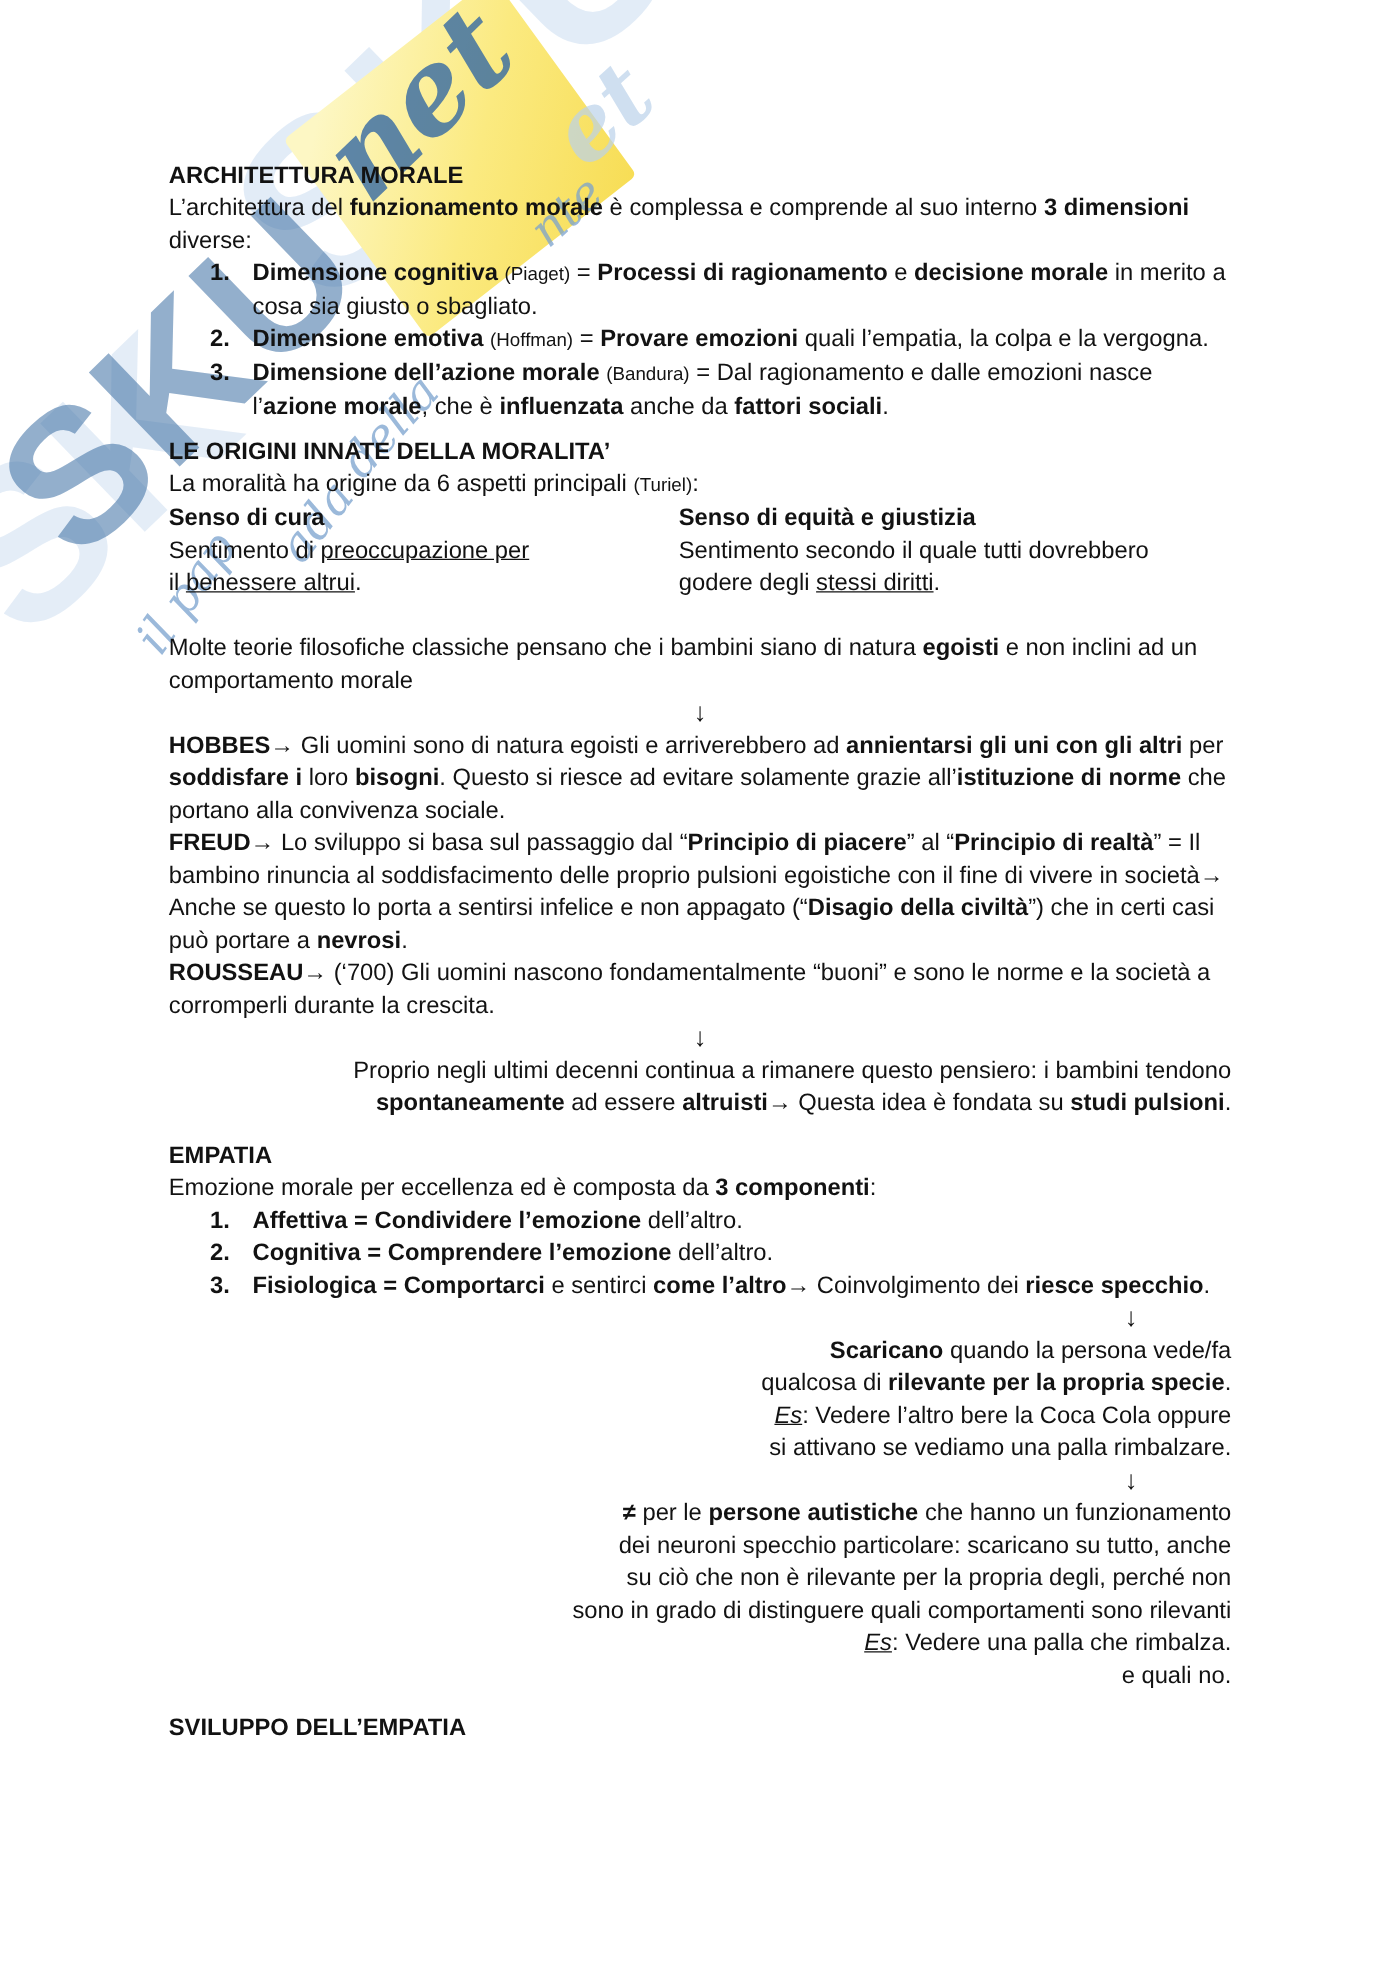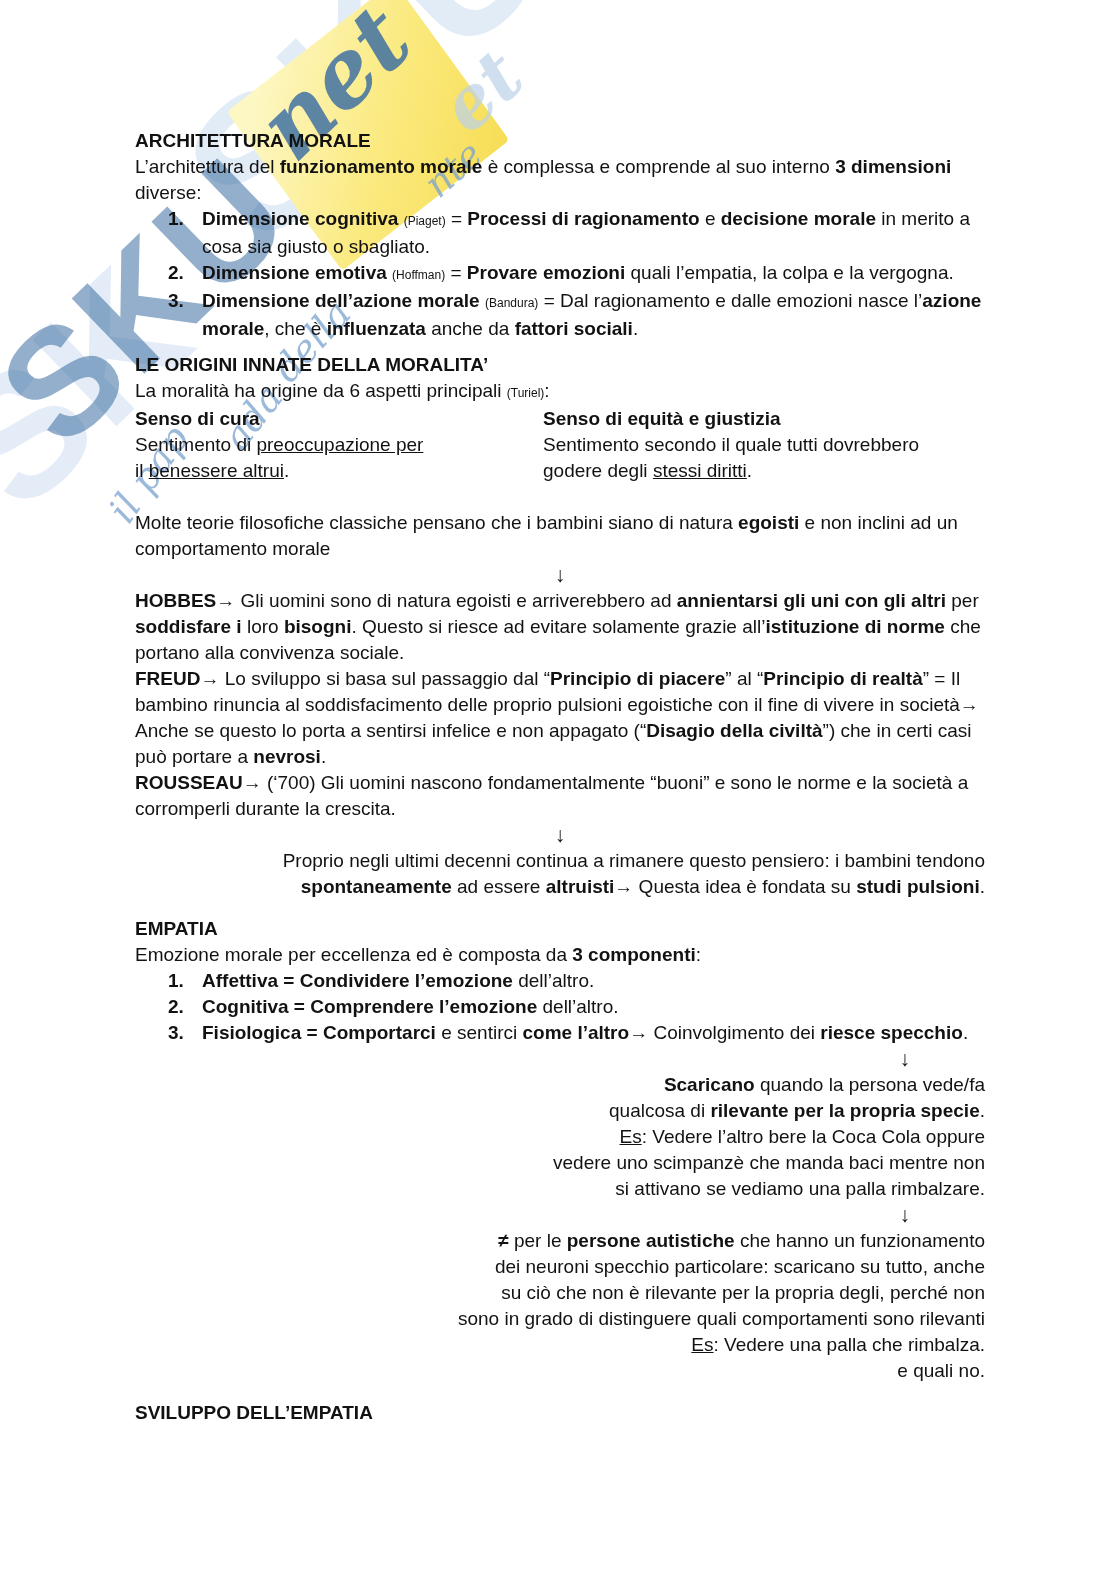--- a/index.html
+++ b/index.html
@@ -30,22 +30,22 @@
   }
   .wm-slog {
     position:absolute; font-family:"DejaVu Serif",serif; font-style:italic;
     color:rgba(122,162,205,0.75); font-size:38px; line-height:1; white-space:nowrap;
   }
   
   .content { position:absolute; left:135px; top:128px; width:850px; z-index:1; }
   .h { font-weight:700; }
   .b { font-weight:700; }
   .u { text-decoration:underline; }
-  .i { }
-  .sm { font-size:12px; }
+  .i { font-style:italic; }
+  .sm { font-size:15px; }
   .li { position:relative; padding-left:67px; }
   .li .num { position:absolute; left:33px; top:0; font-weight:700; }
   .cols { display:flex; }
   .col { text-align:left; }
   .c1 { width:48%; }
   .c2 { width:52%; }
   .center { text-align:right; }
   .rightblk { text-align:right; }
   .arrow { text-align:center; font-size:21px; }
   .arrow.ar { text-align:right; padding-right:75px; }
@@ -141,21 +141,20 @@
         <span class="num">3.</span>
         <span><span class="b">Fisiologica</span><span class="b"> = </span><span class="b">Comportarci</span><span> e sentirci </span><span class="b">come l’altro</span><span>→ Coinvolgimento dei </span><span class="b">riesce specchio</span><span>.</span></span>
       </div>
     </div>
 
     <div class="arrow ar">↓</div>
     <div class="rightblk">
         <div><span class="b">Scaricano</span><span> quando la persona vede/fa</span></div>
         <div><span>qualcosa di </span><span class="b">rilevante per la propria specie</span><span>.</span></div>
         <div><span class="i u">Es</span><span>: Vedere l’altro bere la Coca Cola oppure</span></div>
-        <div><span>vedere uno scimpanzè che manda baci mentre non</span></div>
         <div><span>si attivano se vediamo una palla rimbalzare.</span></div>
       </div>
     <div class="arrow ar">↓</div>
     <div class="rightblk">
         <div><span class="b">≠</span><span> per le </span><span class="b">persone autistiche</span><span> che hanno un funzionamento</span></div>
         <div><span>dei neuroni specchio particolare: scaricano su tutto, anche</span></div>
         <div><span>su ciò che non è rilevante per la propria degli, perché non</span></div>
         <div><span>sono in grado di distinguere quali comportamenti sono rilevanti</span></div>
         <div><span class="i u">Es</span><span>: Vedere una palla che rimbalza.</span></div>
         <div><span>e quali no.</span></div>

